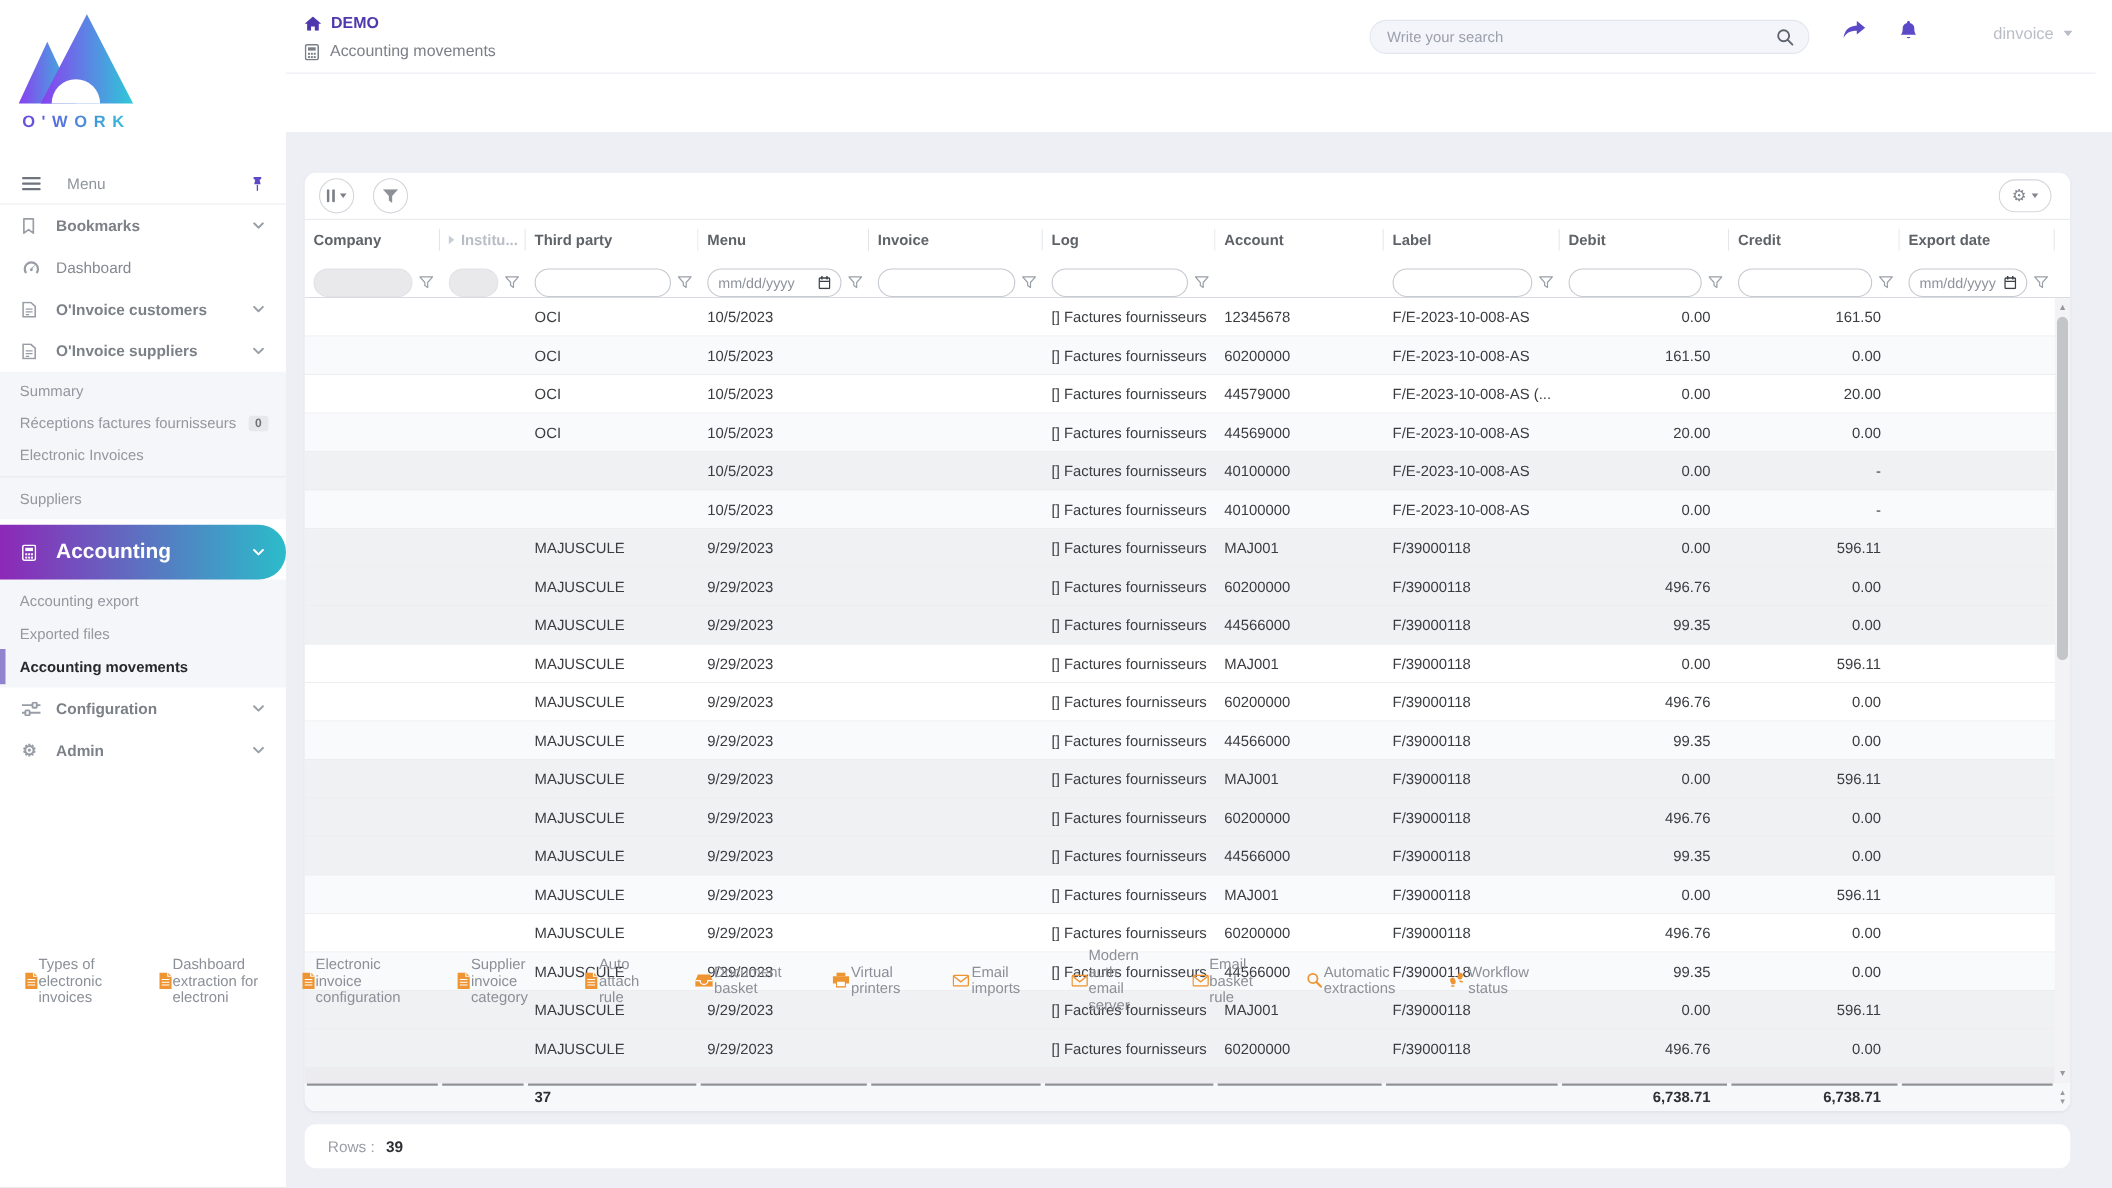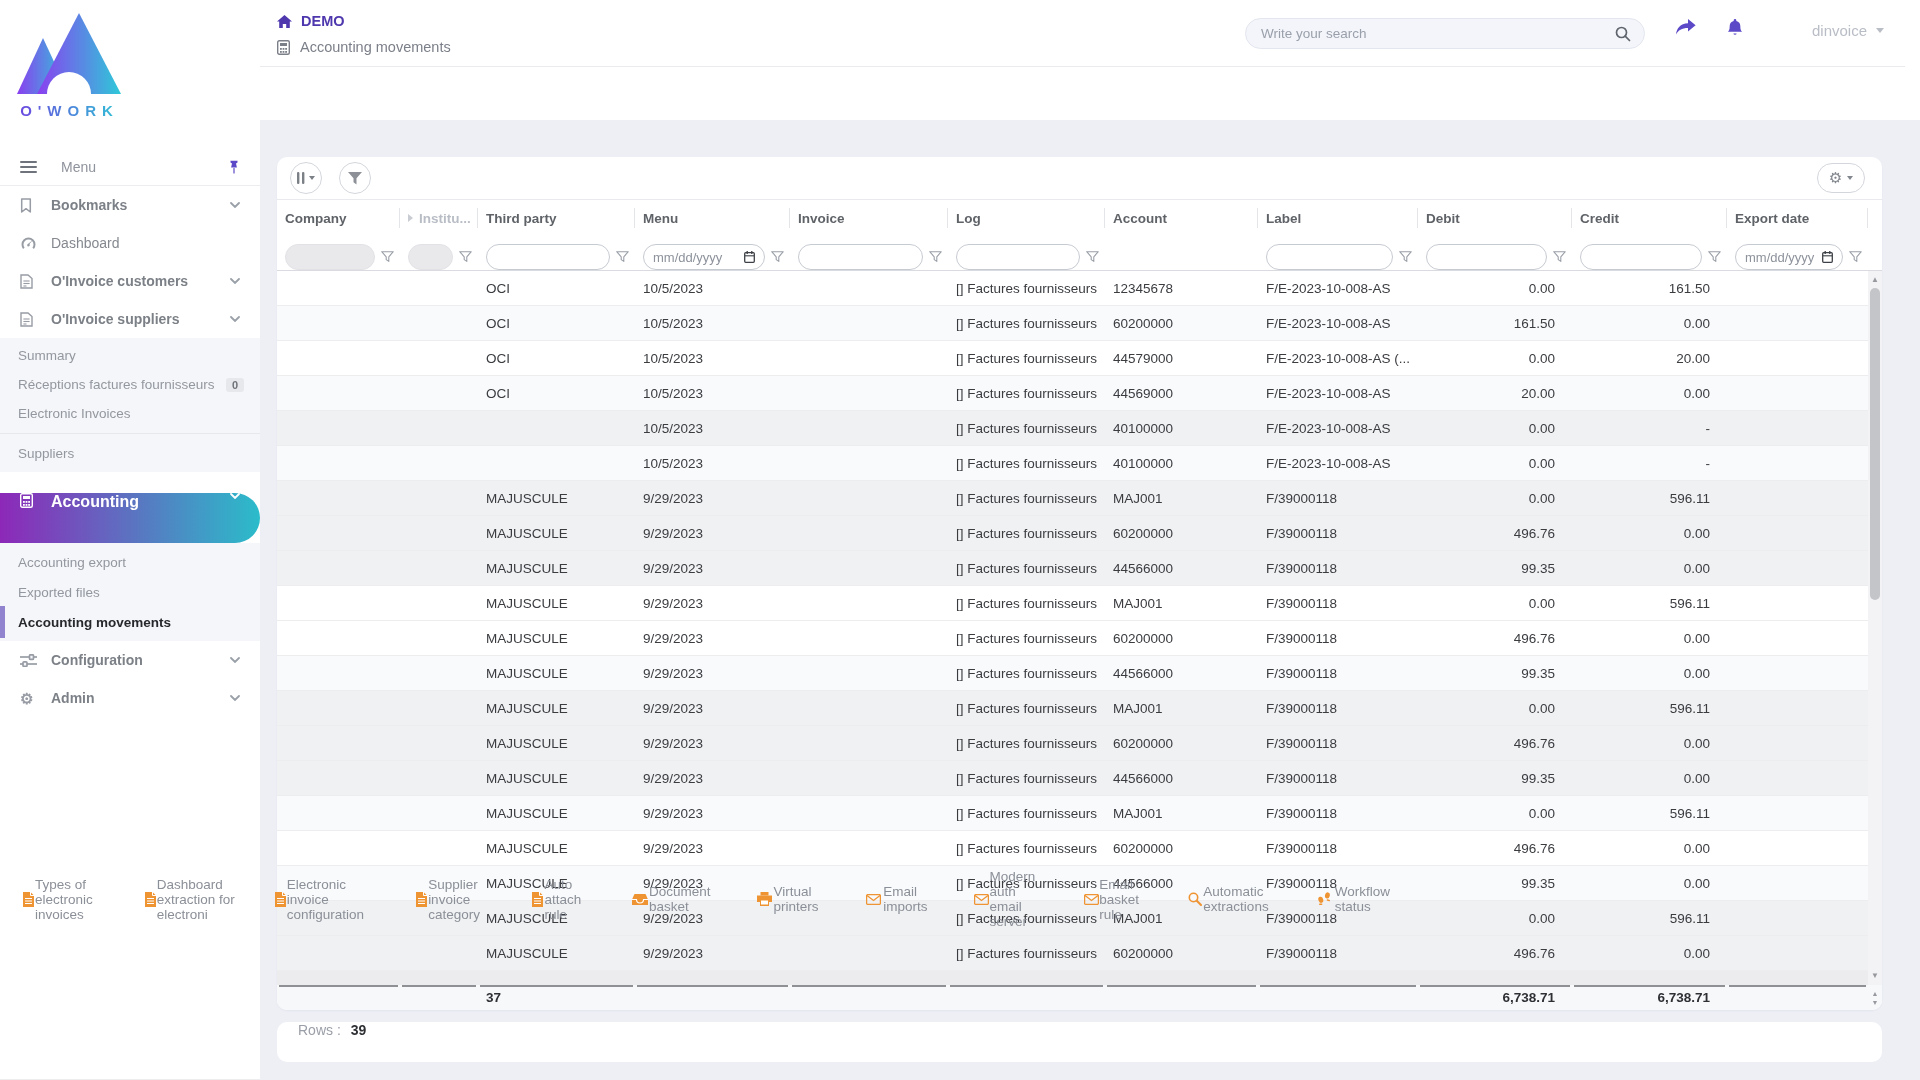--- a/index.html
+++ b/index.html
@@ -27,23 +27,23 @@
   .nitem .chev{margin-left:auto}
   .subnav{background:#f5f6f9;flex:none}
   .subnav.grow{flex:1}
   .sitem{height:29px;display:flex;align-items:center;padding:0 16px 0 18px;
          font-size:13.5px;color:#93979f;cursor:pointer;position:relative}
   .sitem .badge{margin-left:auto;background:#e6e8ec;color:#6f7379;font-size:11px;
                 padding:1px 6px;border-radius:3px;font-weight:bold}
   .sitem.active{color:#26282c;font-weight:bold}
   .sitem.active::before{content:'';position:absolute;left:0;top:-1px;bottom:-1px;width:5px;background:#9183ce}
   .sdivider{border-top:1px solid #e7e8ec;margin:5px 0}
-  .acct-bar{height:50px;margin-top:21px;display:flex;padding:0 20px;flex:none;
+  .acct-bar{height:50px;margin-top:5px;display:flex;align-items:center;padding:0 20px;flex:none;
             background:linear-gradient(90deg,#8d28b8,#2bbcca);border-radius:0 25px 25px 0;
-            color:#fff;font-weight:bold;font-size:16px;cursor:pointer}
+            color:#fff;font-weight:bold;font-size:19px;cursor:pointer}
   .acct-bar .nic{width:31px;display:flex}
   .acct-bar .chev{margin-left:auto}
   .aitem{height:29.5px;display:flex;align-items:center;padding:0 16px 0 22px;
          font-size:13.5px;color:#8b8f97;cursor:pointer}
   .aitem .nic{width:26px;display:flex;align-items:center}
   .sub-acct .sitem{height:30px}
   .sub-acct{padding:4px 0}
 
   
   .topbar{position:absolute;left:260px;top:0;width:1660px;height:120px;background:#fff}
@@ -104,21 +104,21 @@
   .vscroll{position:absolute;right:0;top:71px;width:14px;height:714px;background:#f3f3f5;
            font-size:8px;color:#97999e;text-align:center}
   .vthumb{position:absolute;top:17px;left:2px;width:10px;height:312px;background:#c4c5c9;
           border-radius:5px;cursor:pointer}
   .varrow{position:absolute;left:0;width:14px;line-height:14px;cursor:pointer}
   .tscroll{position:absolute;right:0;top:785px;width:14px;height:25px;display:flex;flex-direction:column;
            align-items:center;justify-content:center;gap:2px;color:#97999e;font-size:7px;background:#f7f8fa}
 
   
   .rowsbar{position:absolute;left:277px;top:1022px;width:1605px;height:40px;background:#fff;
-           border-radius:10px;display:flex;padding:0 21px;font-size:14px;color:#9a9ea6}
+           border-radius:10px;display:flex;align-items:center;padding:0 21px;font-size:14px;color:#9a9ea6}
   .rowsbar b{color:#2e3034;margin-left:10px;font-size:14px}
 </style>
 </head>
 <body>
 
 <aside class="sidebar">
   <div class="logo">
     <svg width="105" height="87" viewBox="0 0 105 87">
       <defs>
           <linearGradient id="lg" x1="0" y1="0" x2="1" y2="0">

